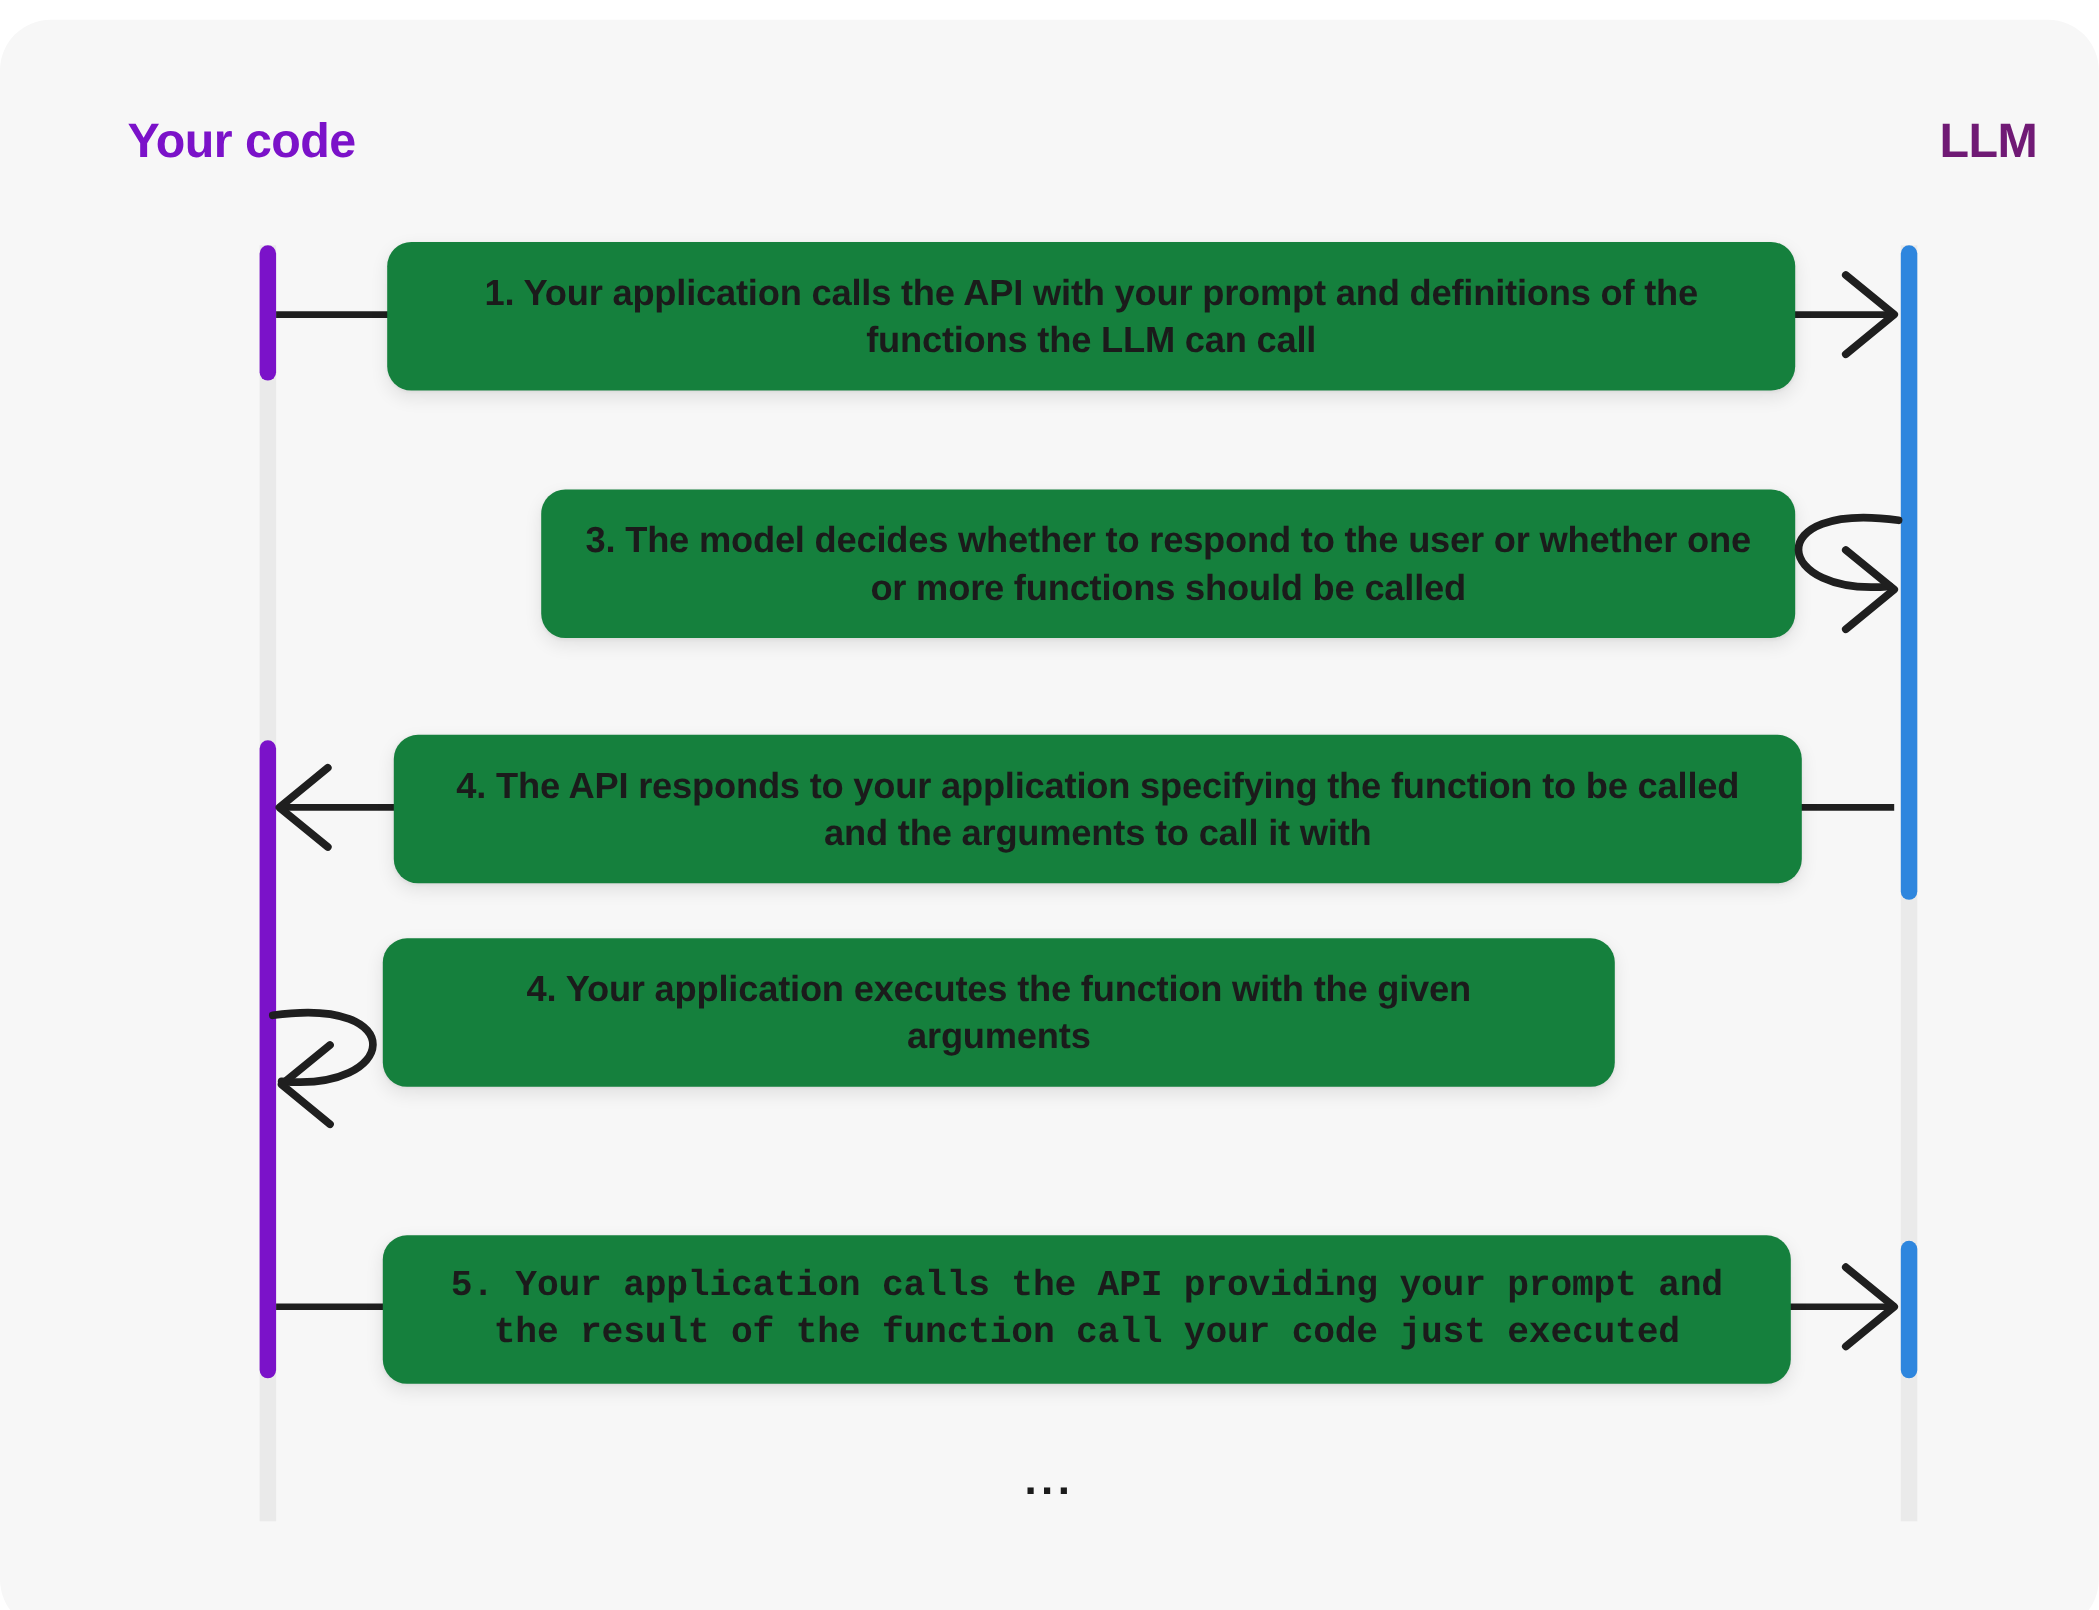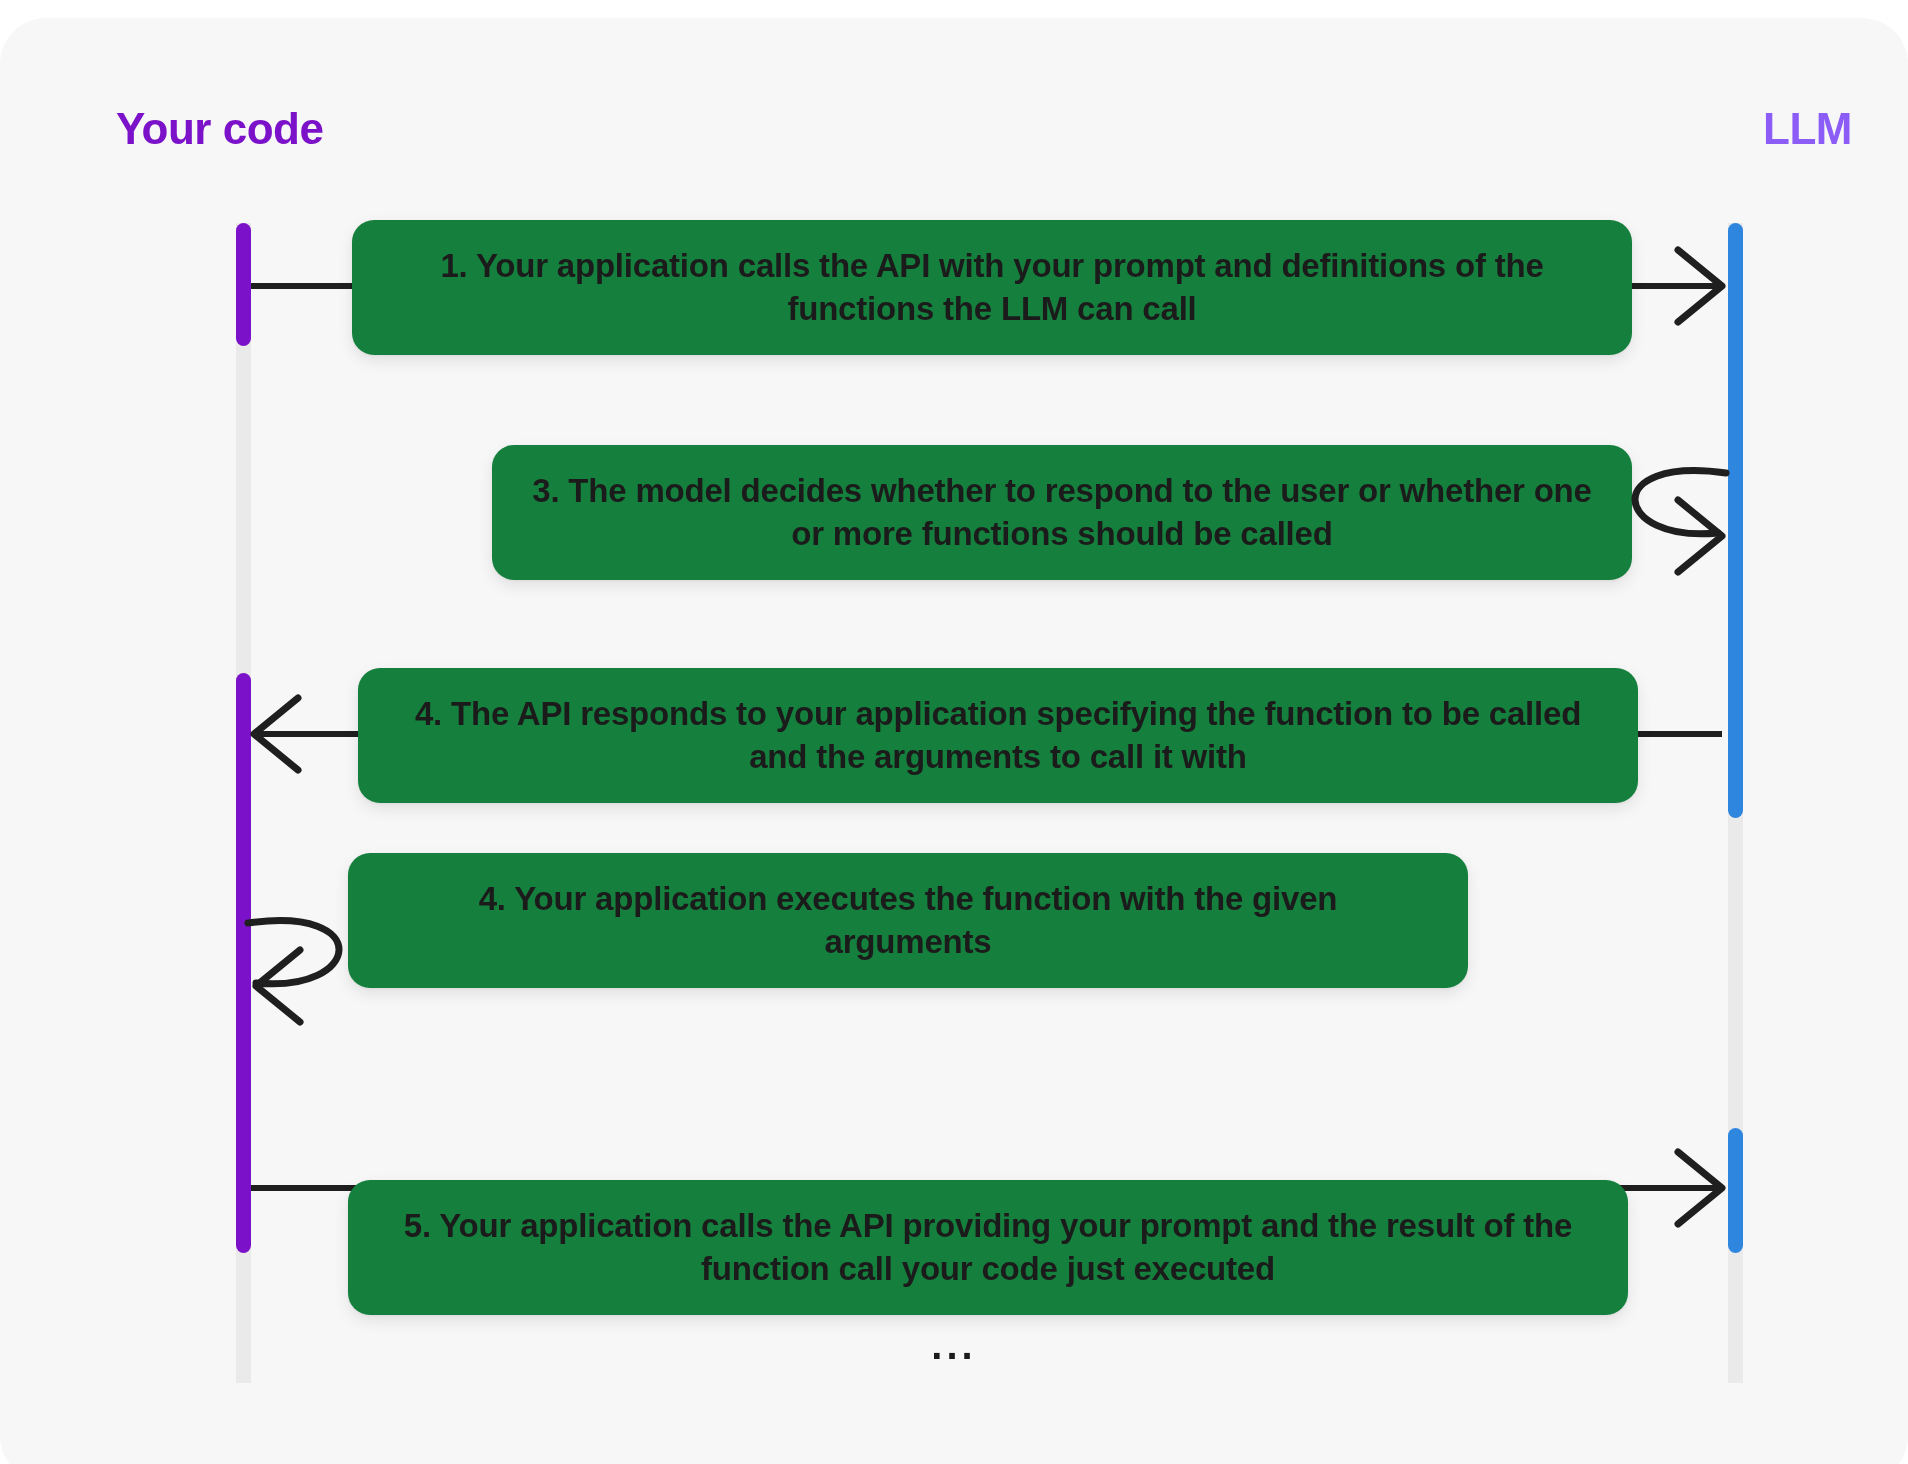--- a/index.html
+++ b/index.html
@@ -33,21 +33,21 @@
     white-space: nowrap;
   }
   #actor-left-label {
     left: 116px;
     top: 86px;
     color: #7B12C9;
   }
   #actor-right-label {
     right: 56px;
     top: 86px;
-    color: #8b5cf6;
+    color: #701a75;
     text-align: right;
   }
 
   
   .lifeline-track {
     position: absolute;
     width: 15px;
     background: #eaeaea;
   }
   #lifeline-left-track  { left: 236px;  top: 205px; height: 1160px; }
@@ -150,21 +150,21 @@
   </div>
 
   <div class="msg-card" style="left:358px; top:650px; width:1280px; height:135px;">
     <div class="msg-text">4. The API responds to your application specifying the function to be called and the arguments to call it with</div>
   </div>
 
   <div class="msg-card" style="left:348px; top:835px; width:1120px; height:135px;">
     <div class="msg-text">4. Your application executes the function with the given  arguments</div>
   </div>
 
-  <div class="msg-card" style="left:348px; top:1162px; width:1280px; height:135px;">
+  <div class="msg-card" style="left:348px; top:1105px; width:1280px; height:135px;font-family:Liberation Mono, monospace;">
     <div class="msg-text">5. Your application calls the API providing your prompt and the result of the function call your code just executed</div>
   </div>
 
   <svg id="arrow-layer-top">
 
     <g>
       <polyline points="1678,232 1722,268 1678,304" fill="none" stroke="#1f1f1f" stroke-width="7" stroke-linecap="round" stroke-linejoin="round"></polyline>
     </g>
 
     <g>

